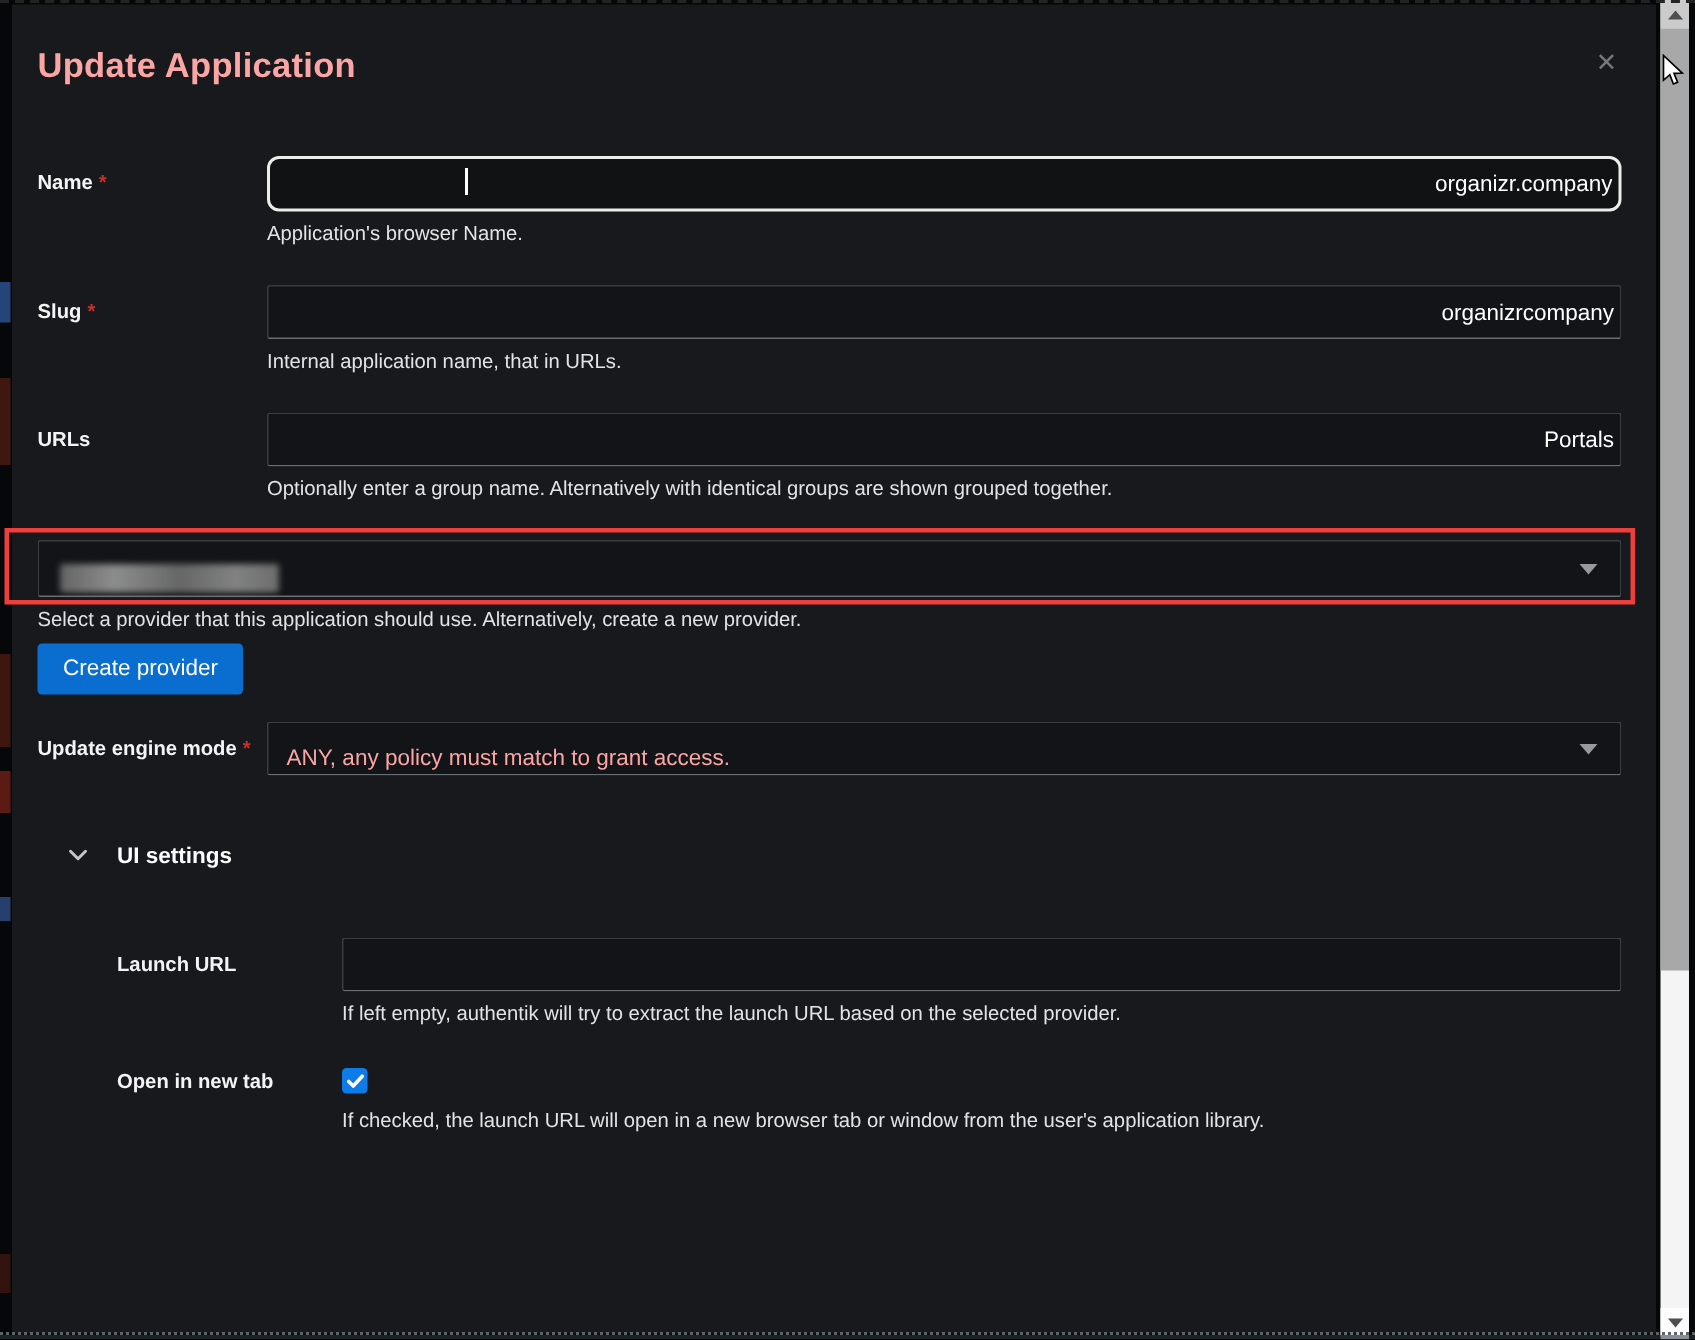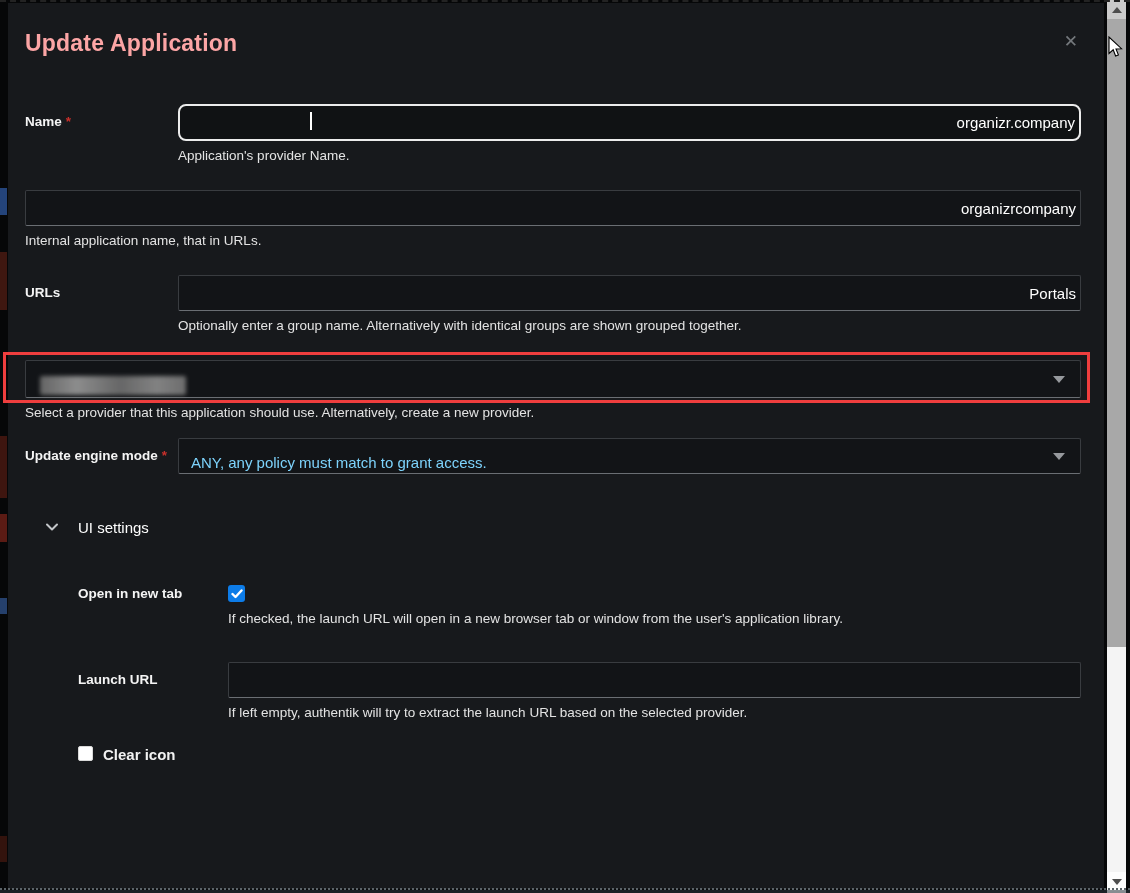--- a/index.html
+++ b/index.html
@@ -26,33 +26,33 @@
   .ctl{flex:1;min-width:0;position:relative;}
 
   .tinput{display:block;width:100%;height:36px;box-sizing:border-box;background:#121417;
     border:1px solid #393c40;border-bottom-color:#6a6e73;border-radius:2px;color:#fff;
     font-size:15px;padding:0 4px;font-family:inherit;outline:none;text-align:right;}
   .tinput.focused{border:2px solid #ececec;border-radius:8px;background:#101214;height:37px;}
   .help{margin-top:7px;font-size:13.5px;line-height:15px;color:#e3e3e3;}
 
   .selectbox{position:relative;height:37px;box-sizing:border-box;background:#121417;
     border:1px solid #393c40;border-bottom-color:#6a6e73;border-radius:2px;display:flex;align-items:center;
-    padding:12px 40px 0 12px;font-size:15px;color:#7dd3fc;cursor:pointer;}
+    padding:12px 40px 0 12px;font-size:15px;color:#fca5a5;cursor:pointer;}
   .caret{position:absolute;right:15px;top:50%;margin-top:-3px;width:0;height:0;
     border-left:6px solid transparent;border-right:6px solid transparent;border-top:7px solid #96999d;}
 
   .redacted{width:146px;height:19px;margin-left:2px;border-radius:2px;opacity:.9;
     background:linear-gradient(90deg,#6e6e6e,#9a9a9a 25%,#707070 55%,#8e8e8e 80%,#777);filter:blur(2px);}
 
   .btn-primary{display:inline-block;margin-top:9px;background:#0a6ed1;color:#fff;border:none;
     border-radius:3px;font-size:15px;font-family:inherit;padding:8px 17px;cursor:pointer;line-height:18px;}
 
   .section-head{display:flex;align-items:center;margin:42px 0 0 20px;height:22px;cursor:pointer;}
   .section-chevron{width:14px;height:14px;margin-right:19px;}
-  .section-label{font-size:15px;color:#fdfdfd;}
+  .section-label{font-size:15px;color:#fdfdfd;font-weight:bold;}
   .section-body{padding-left:53px;margin-top:44px;}
   .section-body .lbl{flex:0 0 150px;width:150px;}
 
   .checkbox{box-sizing:border-box;display:inline-flex;align-items:center;justify-content:center;cursor:pointer;}
   .checkbox.checked{width:17px;height:17px;margin-top:3px;background:#0d7ce8;border-radius:3px;}
   .checkbox.unchecked{width:15px;height:15px;background:#fff;border:1px solid #d9d9d9;border-radius:2px;}
 
   .filebox{display:flex;align-items:center;height:33px;background:#1f2226;border-radius:2px;padding-left:7px;cursor:pointer;}
   .filebtn{background:#e4e4e4;color:#121212;border:1px solid #f2f2f2;outline:1px solid #6a6a6a;
     font-size:15px;font-family:inherit;padding:3px 10px;line-height:18px;cursor:pointer;}
@@ -95,25 +95,28 @@
     <span class="close-x">✕</span>
 
     <form>
 
       <div class="row">
         <div class="lbl">
           <span>Name</span><span class="req">*</span>
         </div>
         <div class="ctl">
           <input class="tinput focused" type="text" value="organizr.company" style="">
-          <div class="help">Application's provider Name.</div>
+          <div class="help">Application's browser Name.</div>
         </div>
       </div>
 
       <div class="row">
+        <div class="lbl">
+          <span>Slug</span><span class="req">*</span>
+        </div>
         <div class="ctl">
           <input class="tinput" type="text" value="organizrcompany" style="">
           <div class="help">Internal application name, that in URLs.</div>
         </div>
       </div>
 
       <div class="row">
         <div class="lbl">URLs</div>
         <div class="ctl">
           <input class="tinput" type="text" value="Portals" style="">
@@ -121,20 +124,21 @@
         </div>
       </div>
 
       <div class="row" style="margin-bottom:18px;">
         <div class="ctl">
           <div class="selectbox" style="height:38px;">
             <span class="redacted"></span>
             <span class="caret"></span>
           </div>
           <div class="help">Select a provider that this application should use. Alternatively, create a new provider.</div>
+          <button type="button" class="btn-primary">Create provider</button>
         </div>
       </div>
 
       <div class="row" style="margin-bottom:0;">
         <div class="lbl">
           <span>Update engine mode</span><span class="req">*</span>
         </div>
         <div class="ctl">
           <div class="selectbox" style="height:36px;">
             <span>ANY, any policy must match to grant access.</span>
@@ -144,46 +148,42 @@
       </div>
 
       <div class="section-head">
         <svg class="section-chevron" viewBox="0 0 14 14">
           <polyline points="2,4.5 7,9.5 12,4.5" fill="none" stroke="#c3c6c9" stroke-width="2" stroke-linecap="round" stroke-linejoin="round"></polyline>
         </svg>
         <span class="section-label">UI settings</span>
       </div>
 
       <div class="section-body">
+
+        <div class="row" style="margin-bottom:26px;">
+          <div class="lbl">Launch URL</div>
+          <div class="ctl">
+            <input class="tinput" type="text" value="" style="">
+            <div class="help">If left empty, authentik will try to extract the launch URL based on the selected provider.</div>
+          </div>
+        </div>
 
         <div class="row" style="margin-bottom:36px;">
           <div class="lbl" style="padding-top:4px;">Open in new tab</div>
           <div class="ctl">
             <span class="checkbox checked">
               <svg width="12" height="10" viewBox="0 0 12 10">
                 <polyline points="1.5,5 4.5,8 10.5,1.5" fill="none" stroke="#fff" stroke-width="2.4" stroke-linecap="round" stroke-linejoin="round"></polyline>
               </svg>
             </span>
             <div class="help" style="margin-top:8px;">If checked, the launch URL will open in a new browser tab or window from the user's application library.</div>
           </div>
         </div>
 
-        <div class="row" style="margin-bottom:26px;">
-          <div class="lbl">Launch URL</div>
-          <div class="ctl">
-            <input class="tinput" type="text" value="" style="">
-            <div class="help">If left empty, authentik will try to extract the launch URL based on the selected provider.</div>
-          </div>
-        </div>
-
-
-        <div class="clear-row">
-          <span class="checkbox unchecked"></span>
-          <span class="clabel">Clear icon</span>
-        </div>
+
 
       </div>
     </form>
   </div>
 
   <div class="text-caret"></div>
 
   <div class="annotation-box"></div>
 
   <div class="scrollbar">

